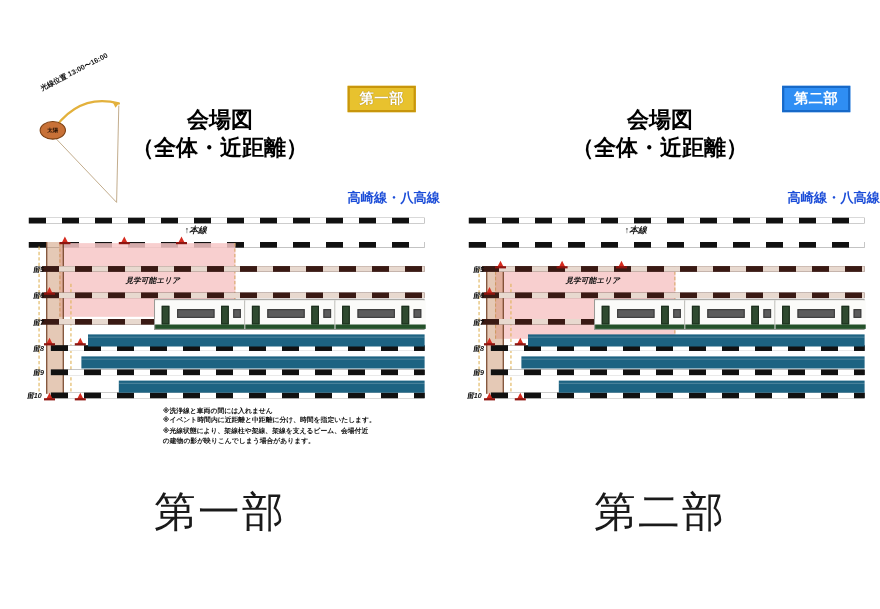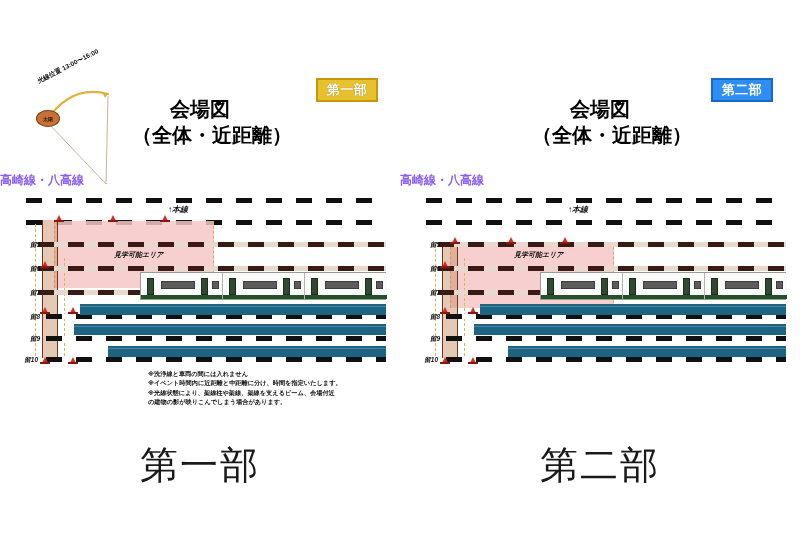--- a/index.html
+++ b/index.html
@@ -31,24 +31,24 @@
     left:311px;background:#2f8ef4;border:2px solid #1769c8;
     color:#ffffff;
   }
 
   
   .title{
     position:absolute;left:0;width:400px;text-align:center;
     font-weight:bold;color:#000;line-height:1.18;
   }
   .title.l1{top:98px;font-size:20px;}
-  .title.l2{top:124px;font-size:20px;margin-left:12px;}
+  .title.l2{top:124px;font-size:20px;}
   .subtitle{
-    position:absolute;left:0;width:400px;text-align:left;
-    top:172px;font-size:12px;font-weight:bold;color:#8b5cf6;
+    position:absolute;left:0;width:400px;text-align:right;
+    top:172px;font-size:12px;font-weight:bold;color:#1d4ed8;
   }
 
   
   .sun-wrap{position:absolute;left:22px;top:72px;width:130px;height:115px;}
   .sun-label{
     position:absolute;left:14px;top:6px;width:90px;
     font-size:6.5px;font-weight:bold;color:#111;line-height:1.35;
     transform:rotate(-27deg);transform-origin:left top;white-space:nowrap;
   }
   .sun-circle{

